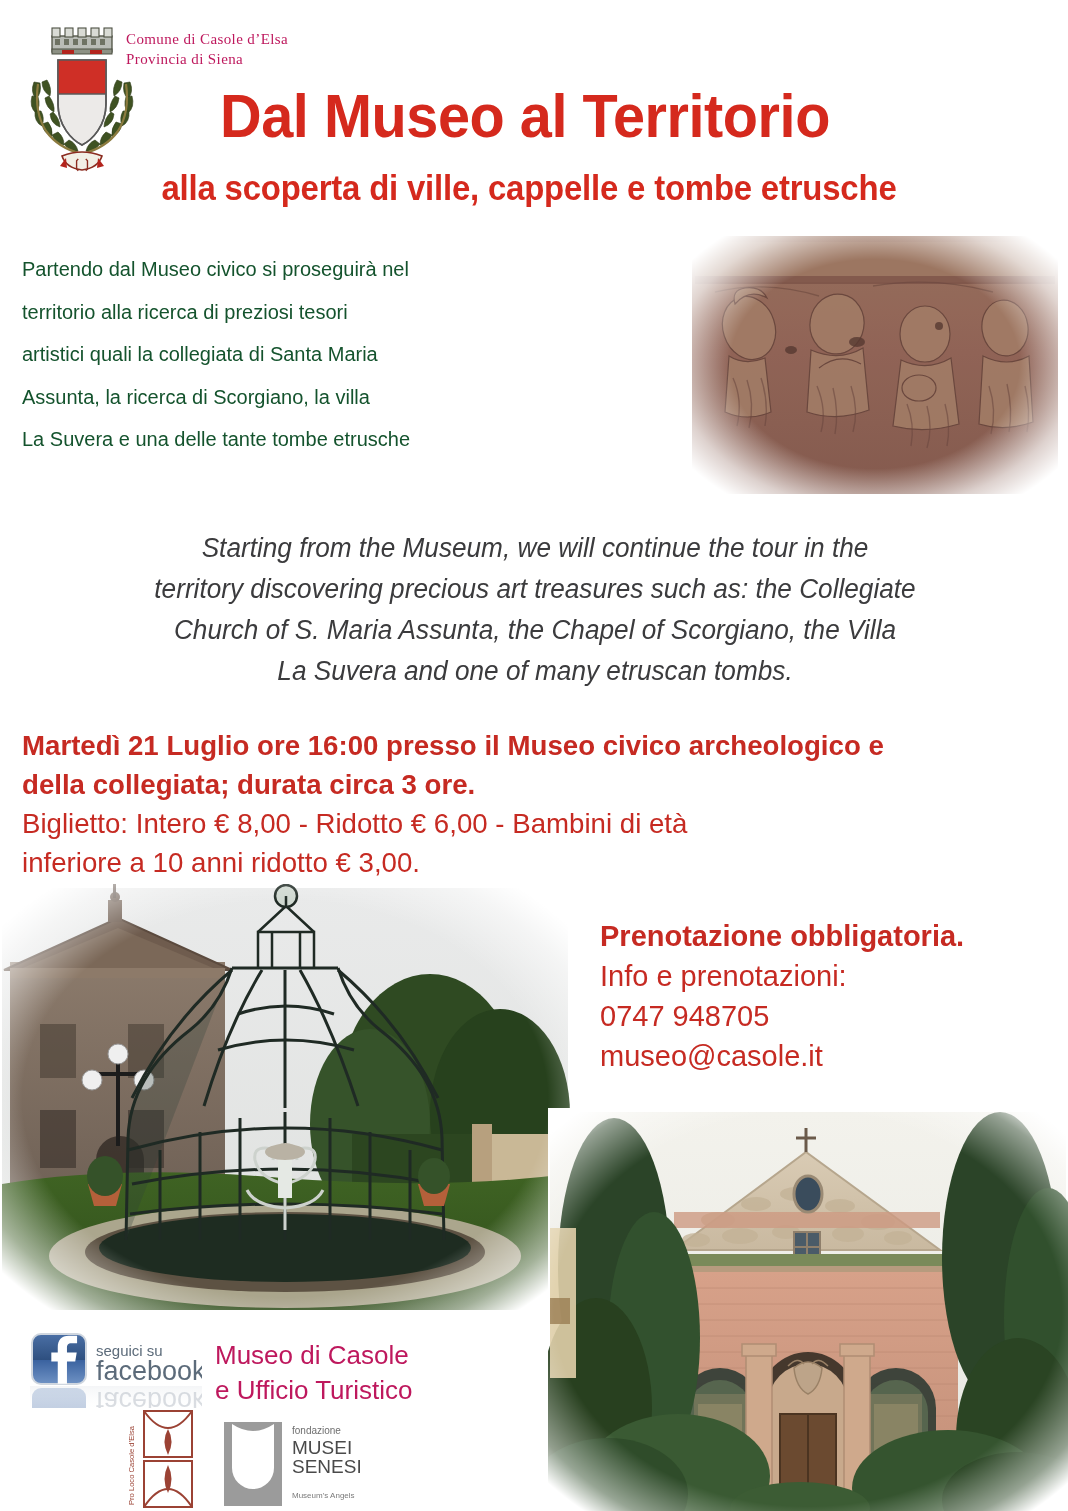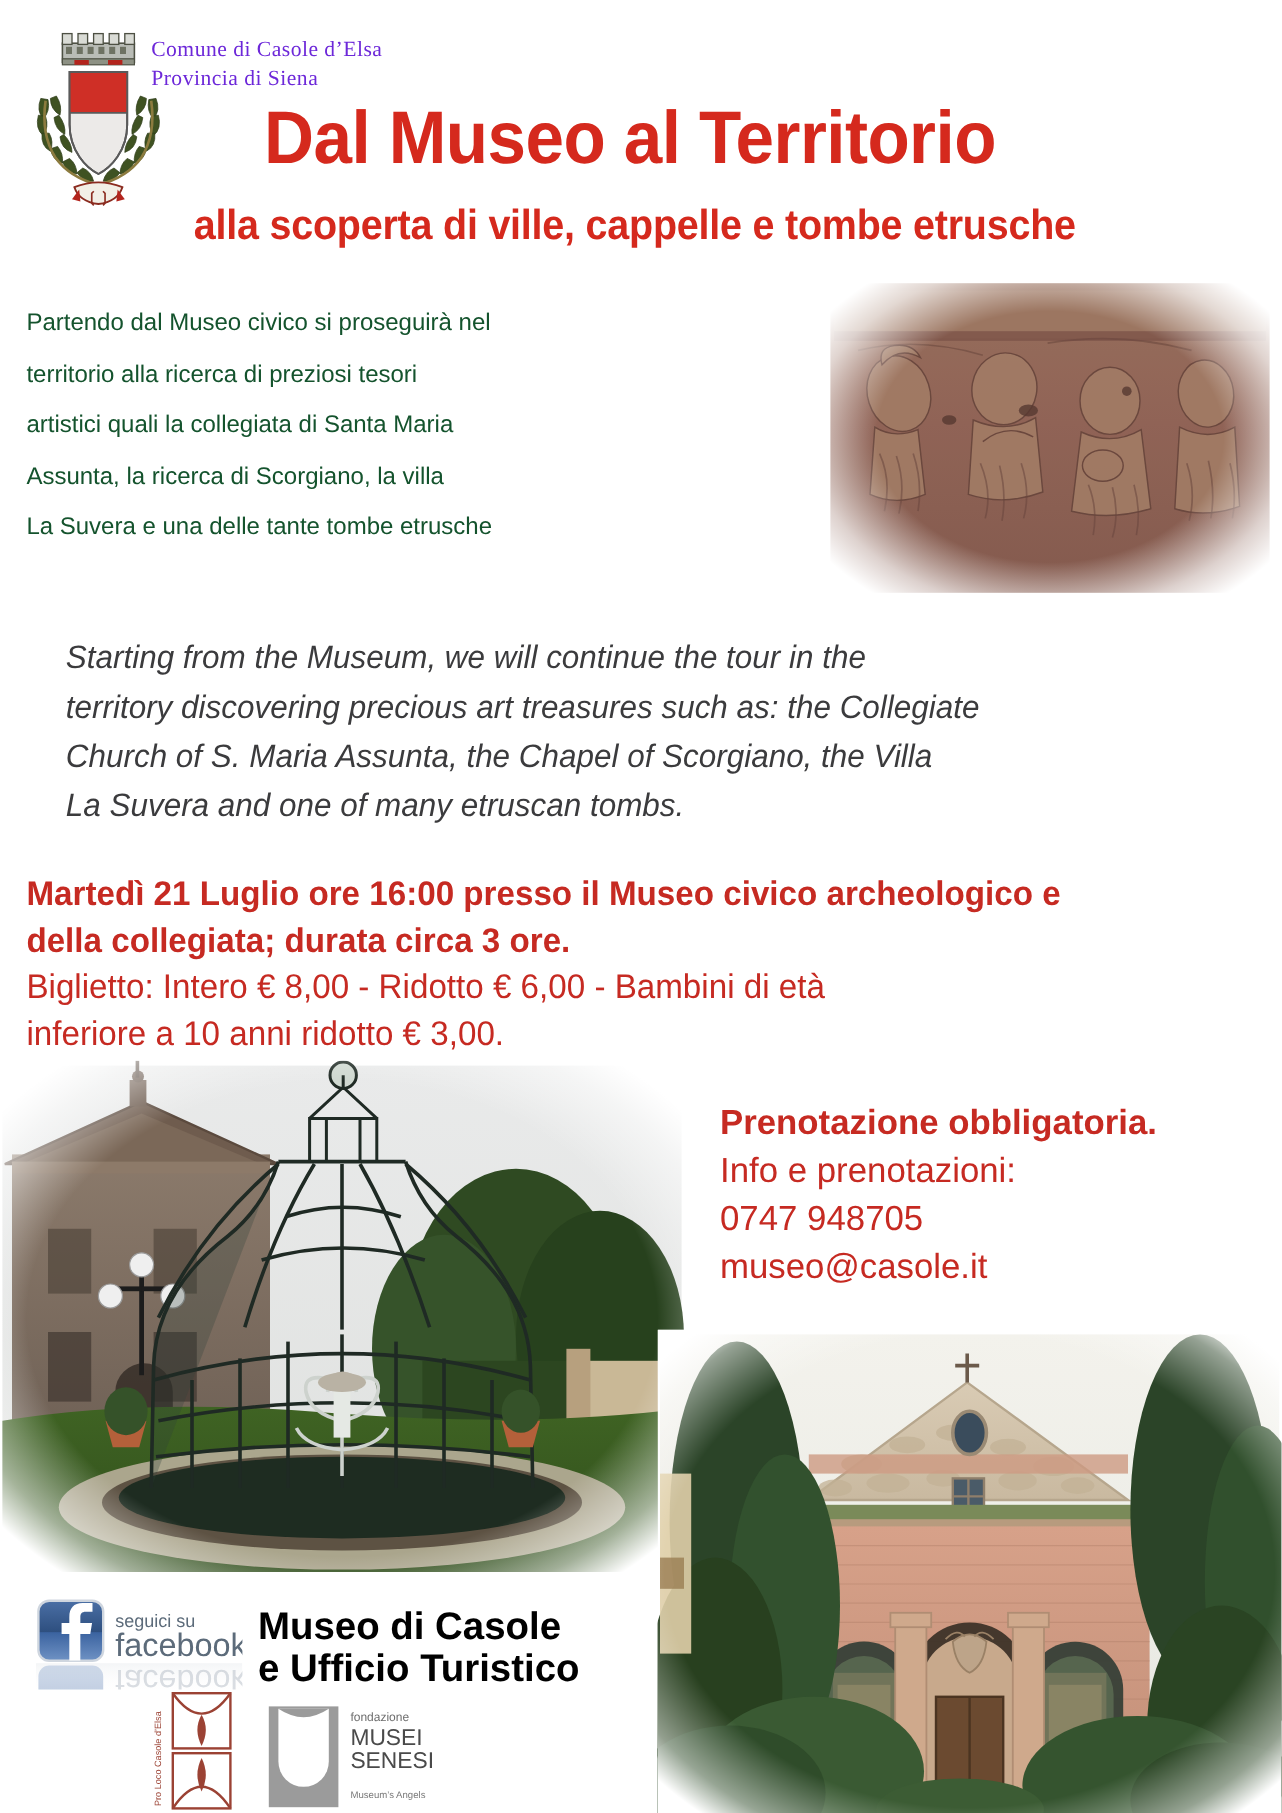--- a/index.html
+++ b/index.html
@@ -10,21 +10,21 @@
     position:relative;
     overflow:hidden;
   }
   .poster{position:absolute;inset:0;background:#fff;}
 
   
   .header{position:absolute;left:0;top:0;width:1068px;height:220px;}
   .crest{position:absolute;left:18px;top:22px;width:128px;height:172px;}
   .crest svg{display:block;width:128px;height:172px;}
   .commune-lines{position:absolute;left:126px;top:30px;
-    font-family:"Liberation Serif",serif;font-size:18px;color:#6d28d9;
+    font-family:"Liberation Serif",serif;font-size:15px;color:#be185d;
     line-height:1.32;letter-spacing:.4px;font-weight:400;}
 
   .title{
     position:absolute;left:0;right:18px;top:80px;
     text-align:center;
     font-family:"Liberation Sans Narrow","Liberation Sans",sans-serif;
     font-size:62px;font-weight:bold;color:#d5291d;
     letter-spacing:-.5px;
     transform:scaleX(.93);transform-origin:50% 50%;
     white-space:nowrap;
@@ -47,21 +47,21 @@
   }
   .body-it div{white-space:nowrap;}
 
   
   .relief{position:absolute;left:687px;top:228px;width:376px;height:272px;}
   .relief svg{display:block;width:376px;height:272px;}
 
   
   .body-en{
     position:absolute;left:40px;top:528px;width:990px;
-    text-align:left;
+    text-align:center;
     font-size:27px;line-height:41px;color:#3b3b3d;
     font-style:italic;font-weight:400;
   }
   .body-en div{white-space:nowrap;transform:scaleX(.97);}
 
   
   .event{
     position:absolute;left:22px;top:726px;width:980px;
     color:#c62a22;
   }
@@ -85,21 +85,21 @@
   .photo-villa{position:absolute;left:0px;top:884px;width:570px;height:430px;}
   .photo-church{position:absolute;left:548px;top:1108px;width:520px;height:403px;}
   .photo-villa svg,.photo-church svg{display:block;}
 
   
   .footer{position:absolute;left:0;top:1318px;width:540px;height:193px;}
   .fb{position:absolute;left:30px;top:14px;width:172px;height:76px;}
   .fb svg{display:block;}
   .museo-txt{
     position:absolute;left:215px;top:20px;
-    font-size:32px;line-height:35px;color:#000000;font-weight:700;
+    font-size:26px;line-height:35px;color:#be185d;font-weight:400;
     white-space:nowrap;
   }
   .proloco{position:absolute;left:118px;top:1405px;width:80px;height:106px;}
   .fms{position:absolute;left:218px;top:1418px;width:150px;height:92px;}
   .proloco svg,.fms svg{display:block;}
 </style>
 </head>
 <body>
 
 <div class="poster">

